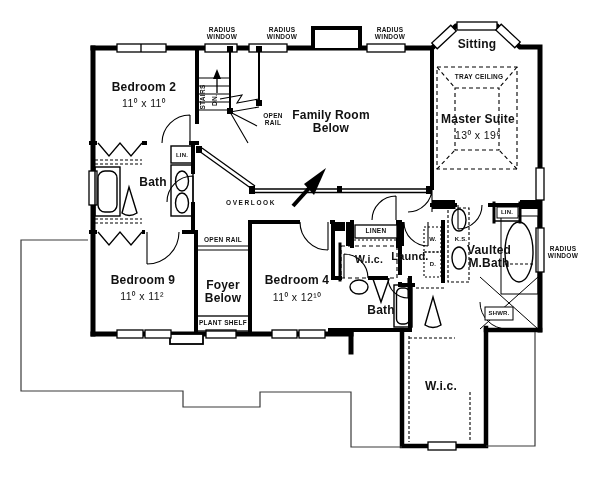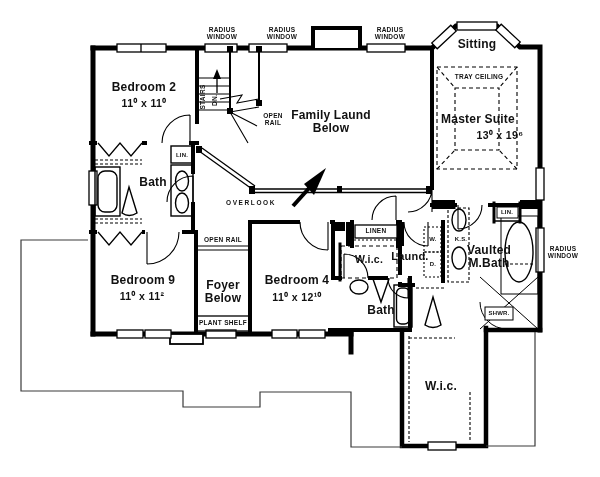--- a/index.html
+++ b/index.html
@@ -2,21 +2,21 @@
 <html><head>
 <meta charset="utf-8">
 <style>
   html,body{margin:0;padding:0;background:#ffffff;}
   #plan{position:relative;width:600px;height:477px;background:#ffffff;overflow:hidden;
         font-family:"Liberation Sans", sans-serif;color:#111;}
   #plan svg{position:absolute;left:0;top:0;}
   .lbl{position:absolute;transform:translate(-50%,-50%);white-space:pre-line;
        text-align:center;color:#111;line-height:1.12;}
   .room{font-size:12px;font-weight:bold;letter-spacing:.2px;}
-  .dims{font-size:10.5px;font-weight:bold;letter-spacing:.4px;}
+  .dims{font-size:10.5px;font-weight:normal;letter-spacing:.4px;}
   .tiny{font-size:6.5px;letter-spacing:.3px;font-weight:bold;}
   .micro{font-size:6px;letter-spacing:.2px;font-weight:bold;}
   .vert{transform:translate(-50%,-50%) rotate(-90deg);}
   .sp{letter-spacing:1.6px;}
 </style>
 </head>
 <body>
 
 <div id="plan">
 
@@ -214,23 +214,23 @@
 <div class="lbl tiny" style="left:282px;top:33px">RADIUS
 WINDOW</div>
 <div class="lbl tiny" style="left:390px;top:33px">RADIUS
 WINDOW</div>
 <div class="lbl tiny" style="left:563px;top:252px">RADIUS
 WINDOW</div>
 
 <div class="lbl room" style="left:477px;top:45px">Sitting</div>
 <div class="lbl tiny" style="left:479px;top:77px">TRAY CEILING</div>
 <div class="lbl room" style="left:478px;top:120px">Master Suite</div>
-<div class="lbl dims" style="left:500px;top:136px">13⁰ x 19⁶</div>
-
-<div class="lbl room" style="left:331px;top:122px">Family Laund
+<div class="lbl dims" style="left:478px;top:136px">13⁰ x 19⁶</div>
+
+<div class="lbl room" style="left:331px;top:122px">Family Room
 Below</div>
 
 <div class="lbl room" style="left:144px;top:88px">Bedroom 2</div>
 <div class="lbl dims" style="left:144px;top:104px">11⁰ x 11⁰</div>
 
 <div class="lbl tiny vert" style="left:203px;top:97px">STAIRS</div>
 <div class="lbl tiny vert" style="left:215px;top:100px">DN.</div>
 <div class="lbl tiny" style="left:273px;top:119px">OPEN
 RAIL</div>
 <div class="lbl tiny sp" style="left:251px;top:203px">OVERLOOK</div>

